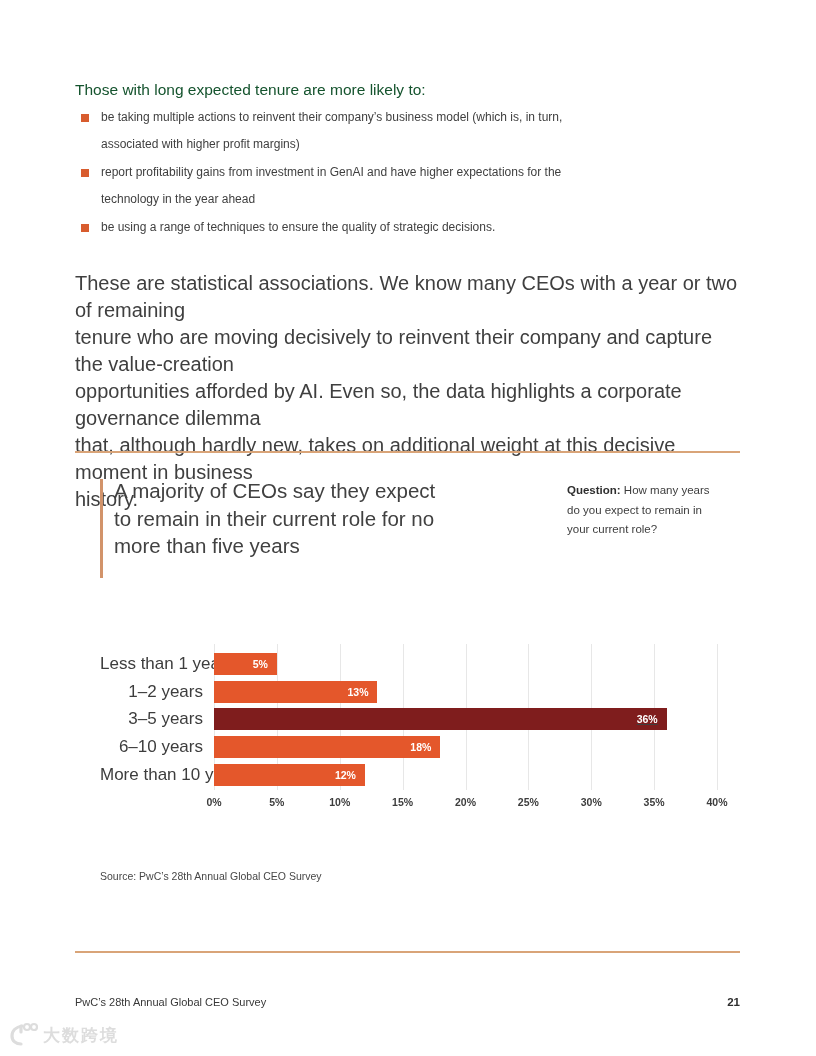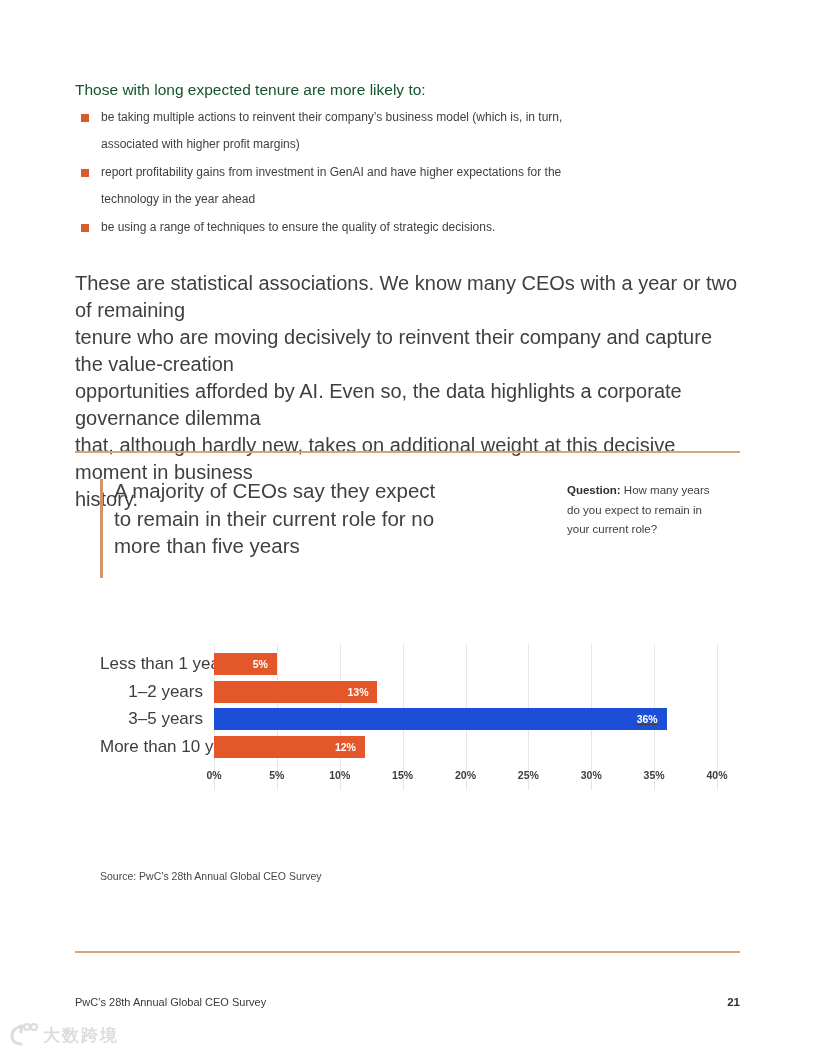--- a/index.html
+++ b/index.html
@@ -155,22 +155,30 @@
           <div class="cat">1–2 years</div>
           <div class="track">
             <div class="bar" style="width: 32.5%; background: rgb(228, 87, 43);">
               <span class="val">13%</span>
             </div>
           </div>
         </div>
         <div class="row">
           <div class="cat">3–5 years</div>
           <div class="track">
-            <div class="bar" style="width: 90%; background: #1d4ed8; text-decoration: underline;">
+            <div class="bar" style="width: 90%; background: #7f1d1d; text-decoration: underline;">
               <span class="val">36%</span>
+            </div>
+          </div>
+        </div>
+        <div class="row">
+          <div class="cat">6–10 years</div>
+          <div class="track">
+            <div class="bar" style="width: 45%; background: rgb(228, 87, 43);">
+              <span class="val">18%</span>
             </div>
           </div>
         </div>
         <div class="row">
           <div class="cat">More than 10 years</div>
           <div class="track">
             <div class="bar" style="width: 30%; background: rgb(228, 87, 43);">
               <span class="val">12%</span>
             </div>
           </div>

